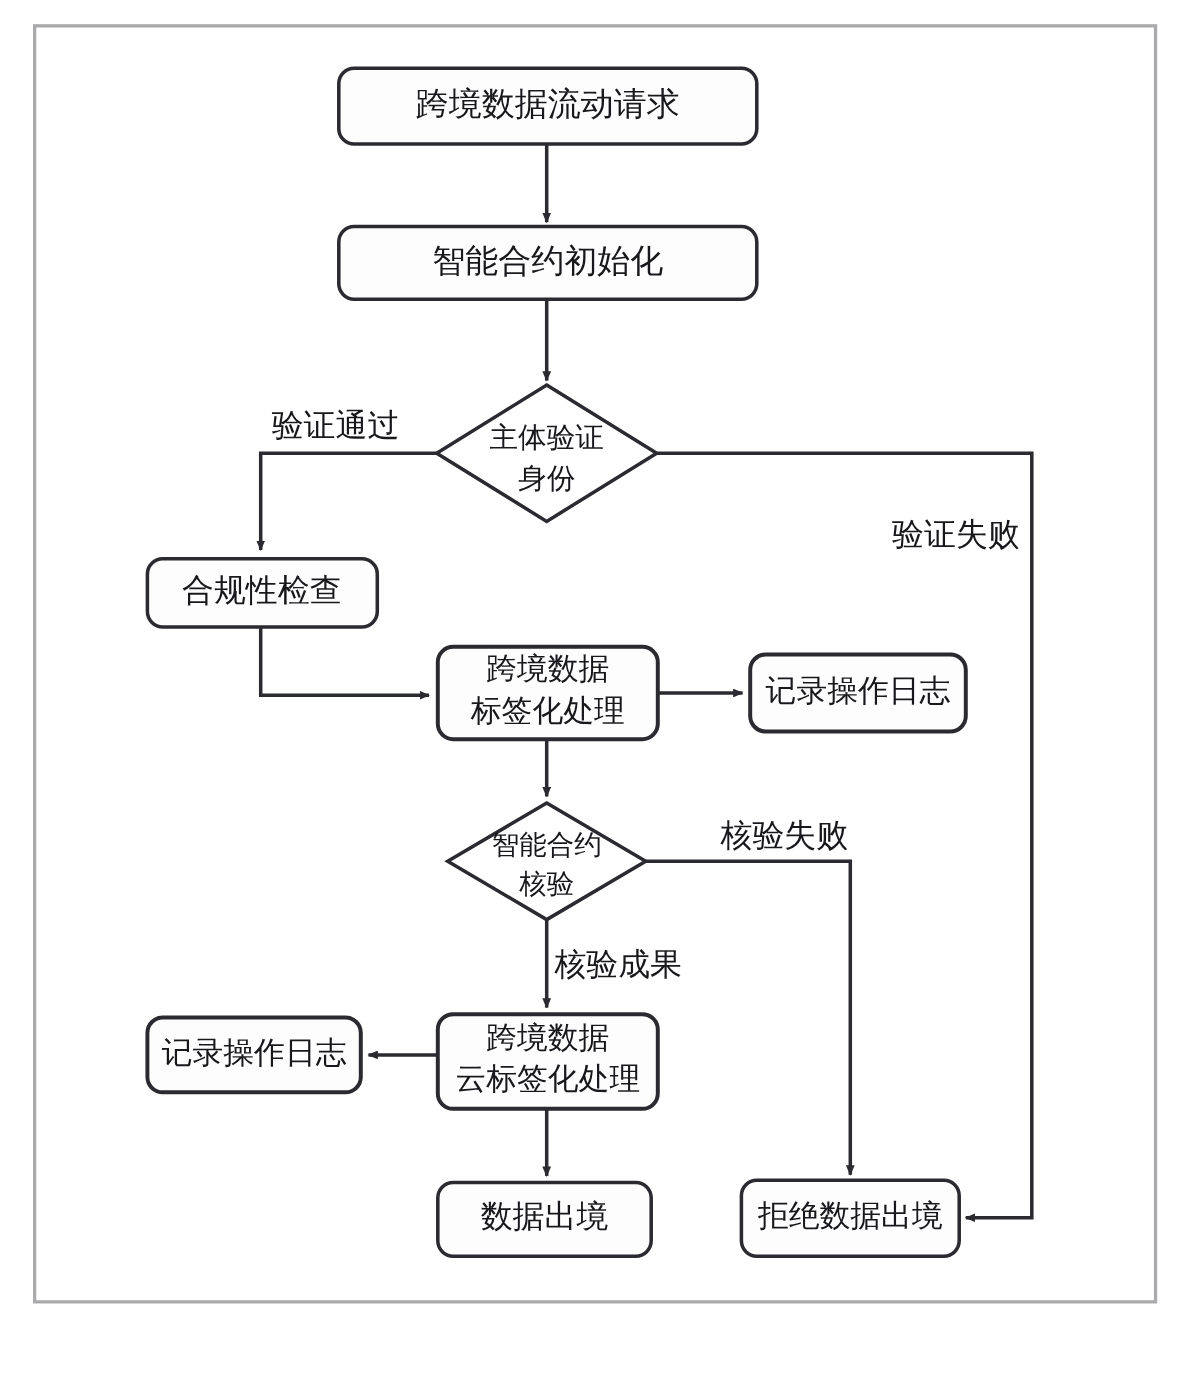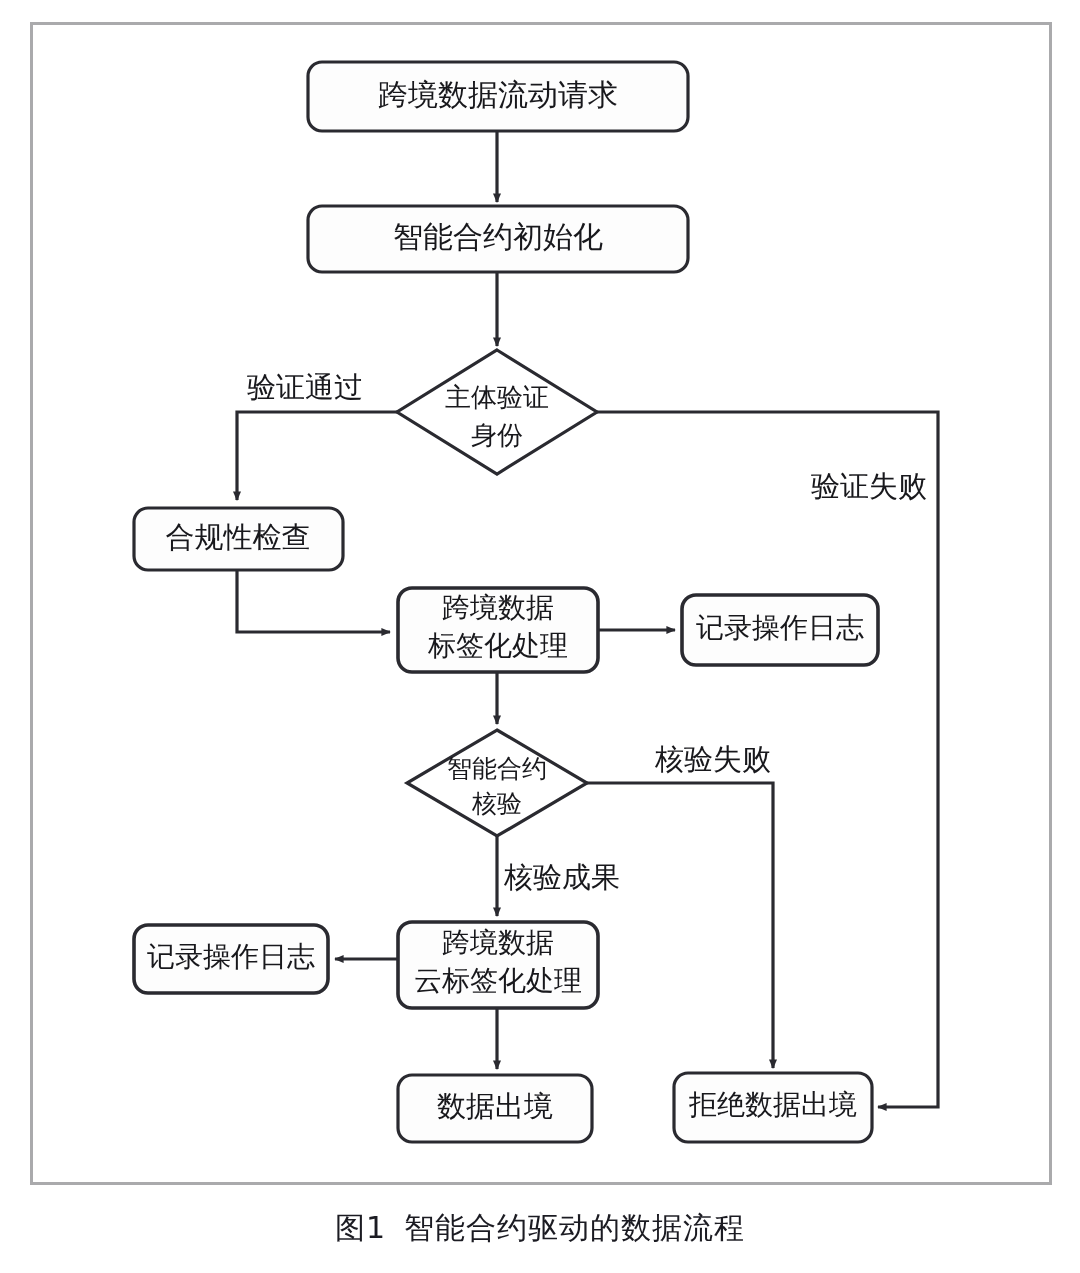--- a/index.html
+++ b/index.html
@@ -168,17 +168,14 @@
       <text class="edgeLabel" x="305" y="390" font-size="29">验证通过</text>
 
       <text class="edgeLabel" x="869" y="489" font-size="29">验证失败</text>
 
       <text class="edgeLabel" x="713" y="762" font-size="29">核验失败</text>
 
       <text class="edgeLabel" x="562" y="880" font-size="29">核验成果</text>
     </g>
   </svg>
 
-  <div class="caption">
-    <span class="capnum">图1</span><span>智能合约驱动的数据流程</span>
-  </div>
 
 </div>
 
 </body></html>

